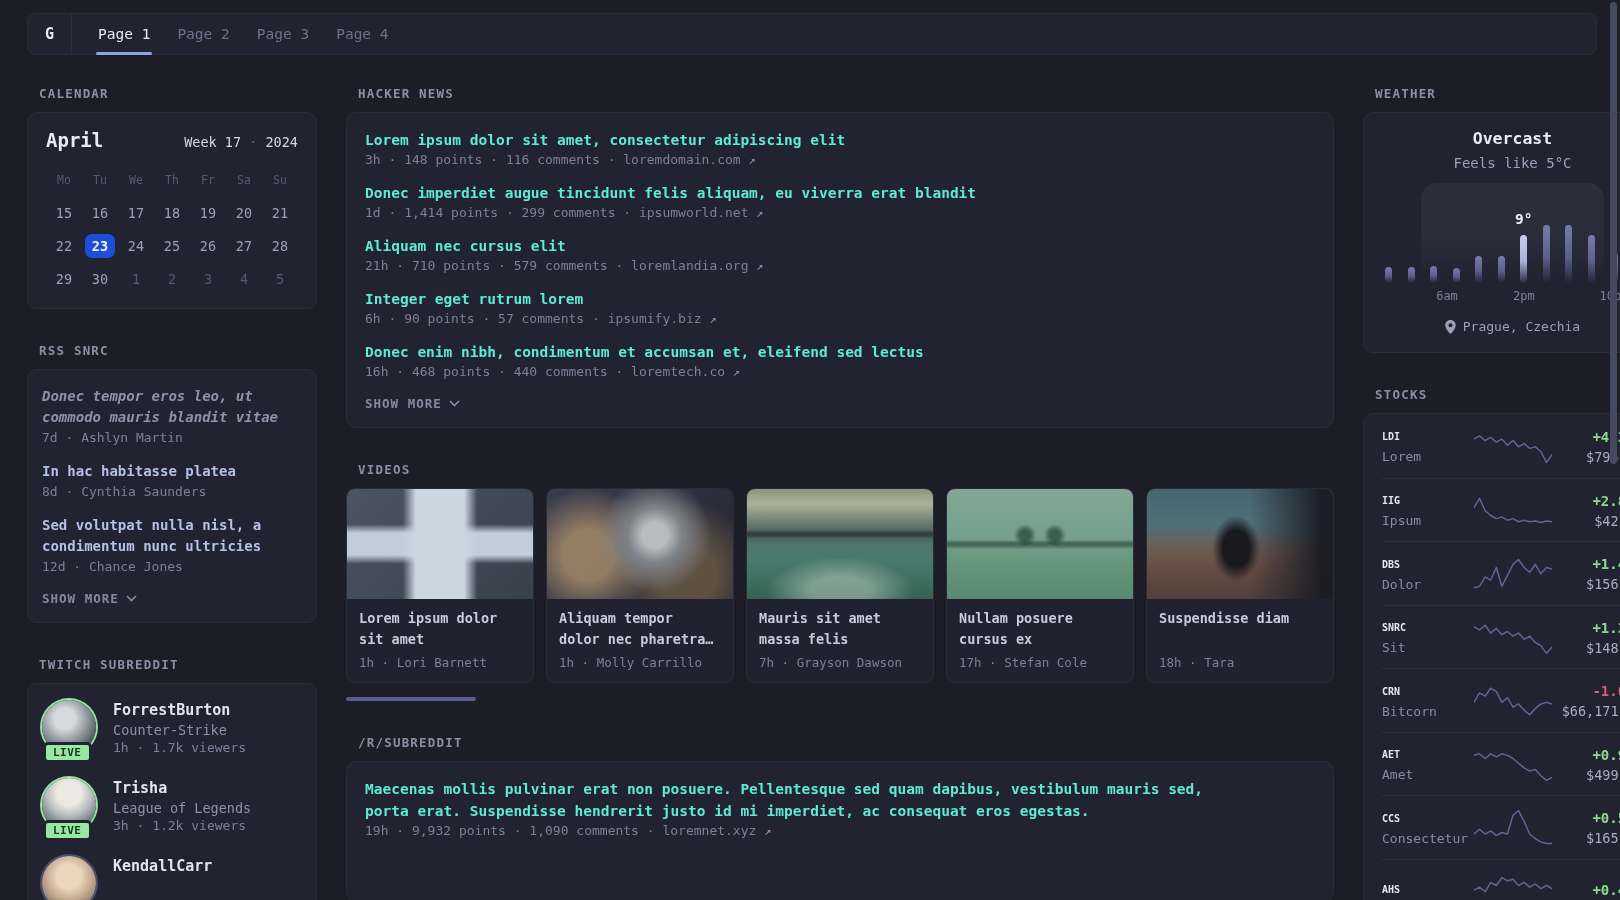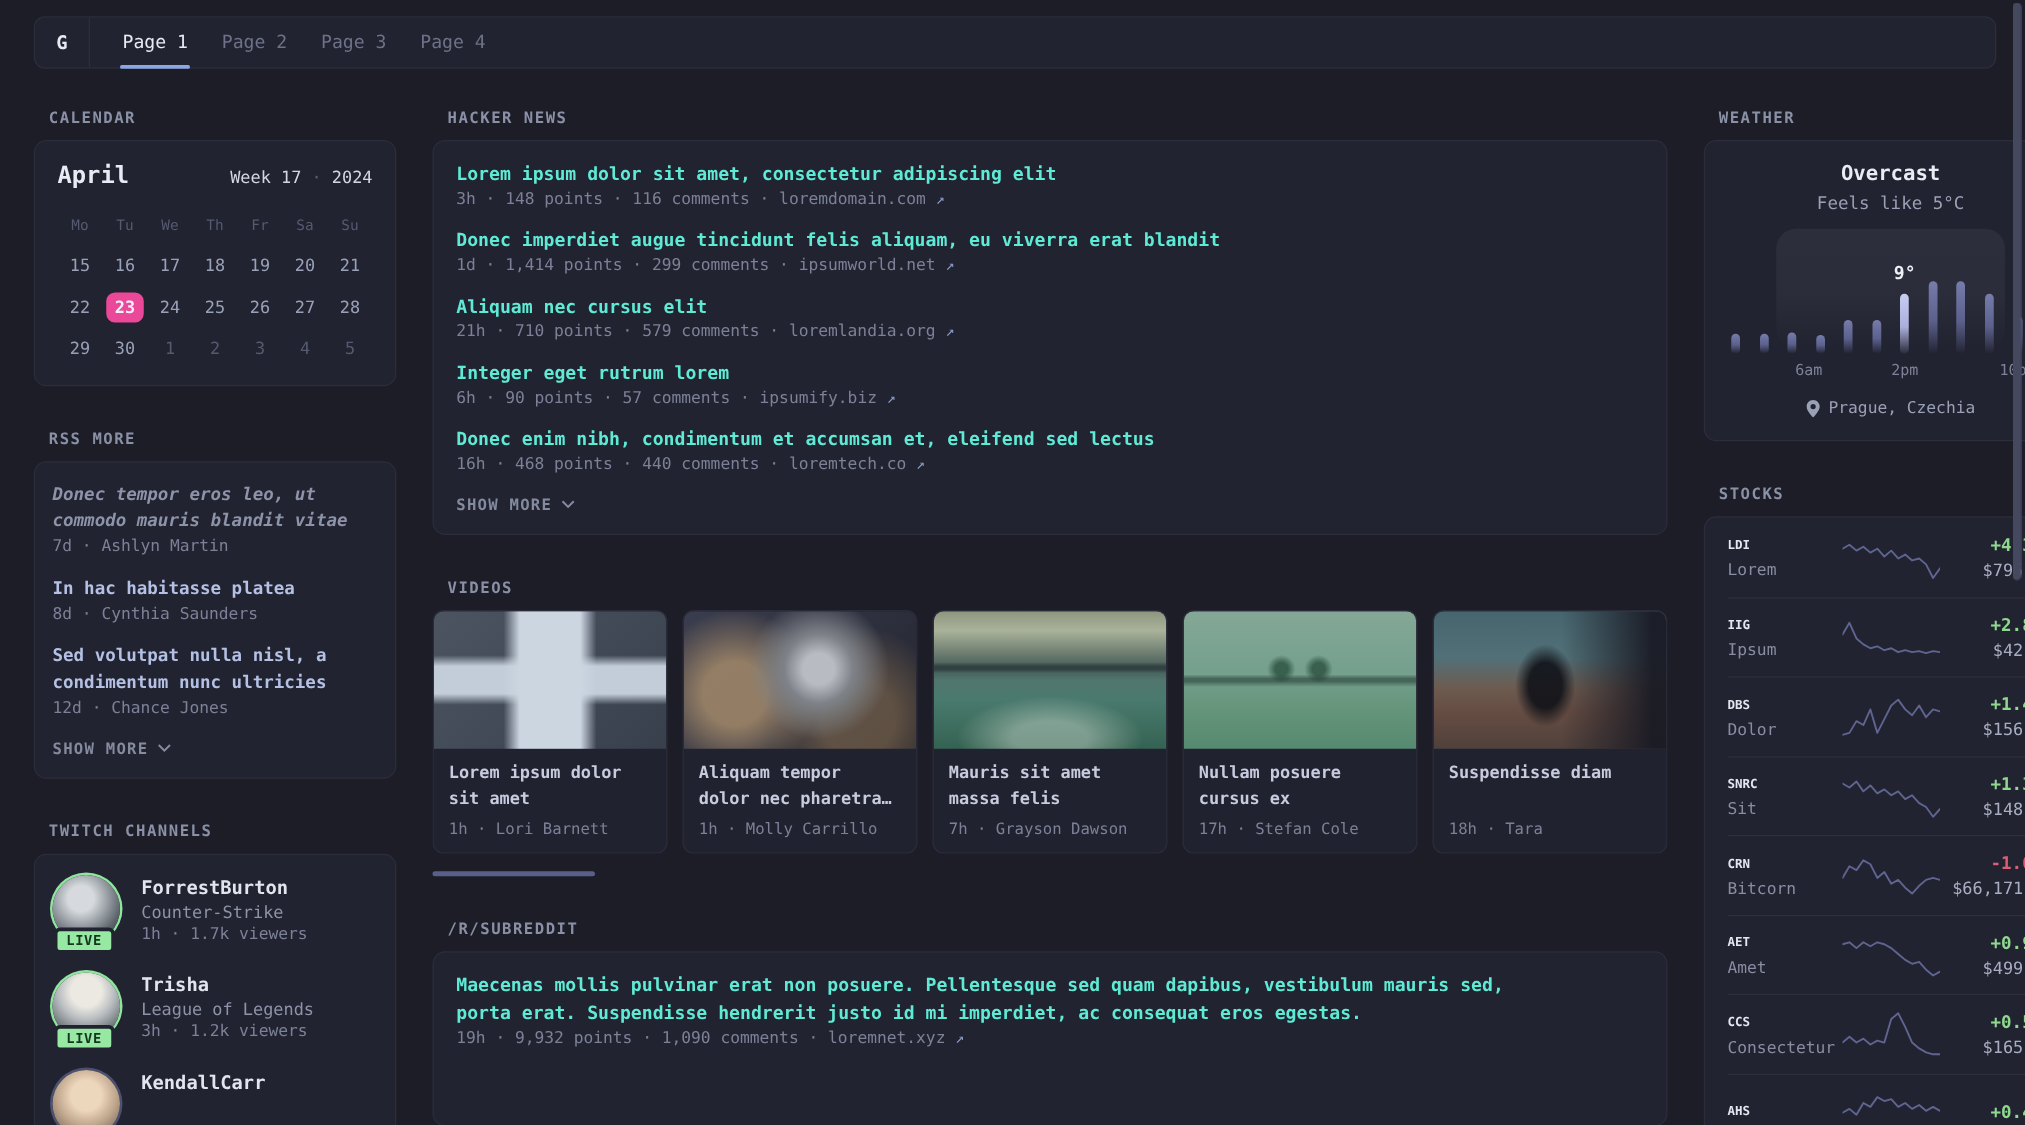--- a/index.html
+++ b/index.html
@@ -32,21 +32,21 @@
   .cal-card { padding:16px 18px 14px; }
   .cal-head { display:flex; justify-content:space-between; align-items:baseline; }
   .cal-month { font-size:19px; font-weight:600; color:#e9ebf4; }
   .cal-week { font-size:13.5px; color:#d4d7e3; }
   .cal-week .dot { color:#5a5f75; }
   .cal-grid { display:grid; grid-template-columns:repeat(7,1fr); row-gap:3px;
     text-align:center; margin-top:16px; }
   .cal-wd { font-size:11.5px; color:#545a70; padding:6px 0 8px; }
   .cal-day { font-size:13.5px; color:#99a1b8; padding:3px 0; }
   .cal-day .pill { display:inline-block; min-width:30px; padding:4px 0; border-radius:7px; }
-  .cal-day .pill.sel { background:#ec4899; color:#f0f2f7; font-weight:600; }
+  .cal-day .pill.sel { background:#1d4ed8; color:#f0f2f7; font-weight:600; }
   .cal-day .pill.out { color:#545a70; }
 
   
   .feed-card { padding:16px 14px; }
   .feed-item + .feed-item { margin-top:16px; }
   .feed-title { font-size:14px; font-weight:600; color:#b4c1e4; line-height:21px; cursor:pointer; }
   .feed-title.read { color:#8d93a8;font-style:italic; }
   .feed-meta { font-size:13px; color:#7c8197; margin-top:2px; }
   .show-more { display:flex; align-items:center; gap:7px; margin-top:17px;
     font-size:12.5px; font-weight:600; letter-spacing:1px; color:#858b9f; cursor:pointer;text-align:right; }
@@ -289,21 +289,21 @@
 
   <div class="cal-day">
     <span class="pill out">5</span>
   </div>
 </div>
           </div>
         </div>
       </div>
 
       <div class="section">
-        <div class="sec-label">RSS MORE</div>
+        <div class="sec-label">RSS SNRC</div>
         <div class="card feed-card">
           <div>
   <div class="feed-item">
     <div class="feed-title read">Donec tempor eros leo, ut commodo mauris blandit vitae</div>
     <div class="feed-meta">7d · Ashlyn Martin</div>
   </div>
 
   <div class="feed-item">
     <div class="feed-title">In hac habitasse platea</div>
     <div class="feed-meta">8d · Cynthia Saunders</div>
@@ -317,21 +317,21 @@
           <div class="show-more">
             <span>SHOW MORE</span>
             <svg width="11" height="7" viewBox="0 0 11 7">
               <polyline points="1,1 5.5,5.5 10,1" fill="none" stroke-width="1.6"></polyline>
             </svg>
           </div>
         </div>
       </div>
 
       <div class="section">
-        <div class="sec-label">TWITCH CHANNELS</div>
+        <div class="sec-label">TWITCH SUBREDDIT</div>
         <div class="card tw-card">
   <div class="tw-row">
     <div class="tw-av-wrap">
       <div class="tw-av live av-forrest"></div>
       <div class="live-badge">LIVE</div>
     </div>
     <div>
       <div class="tw-name">ForrestBurton</div>
       <div class="tw-game">Counter-Strike</div>
       <div class="tw-meta">1h · 1.7k viewers</div>

